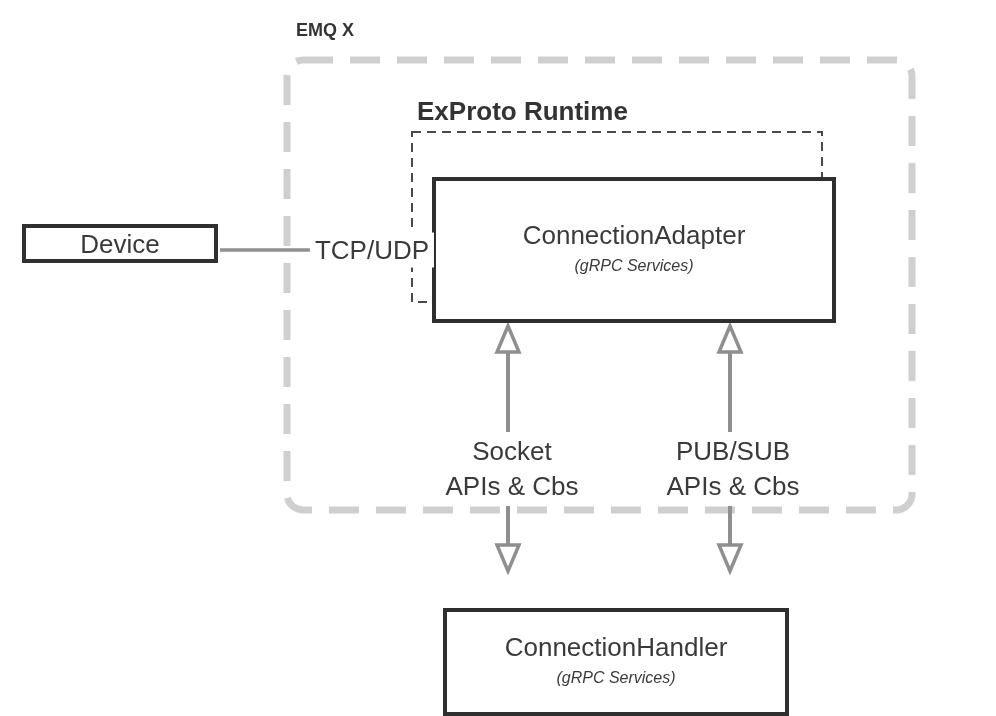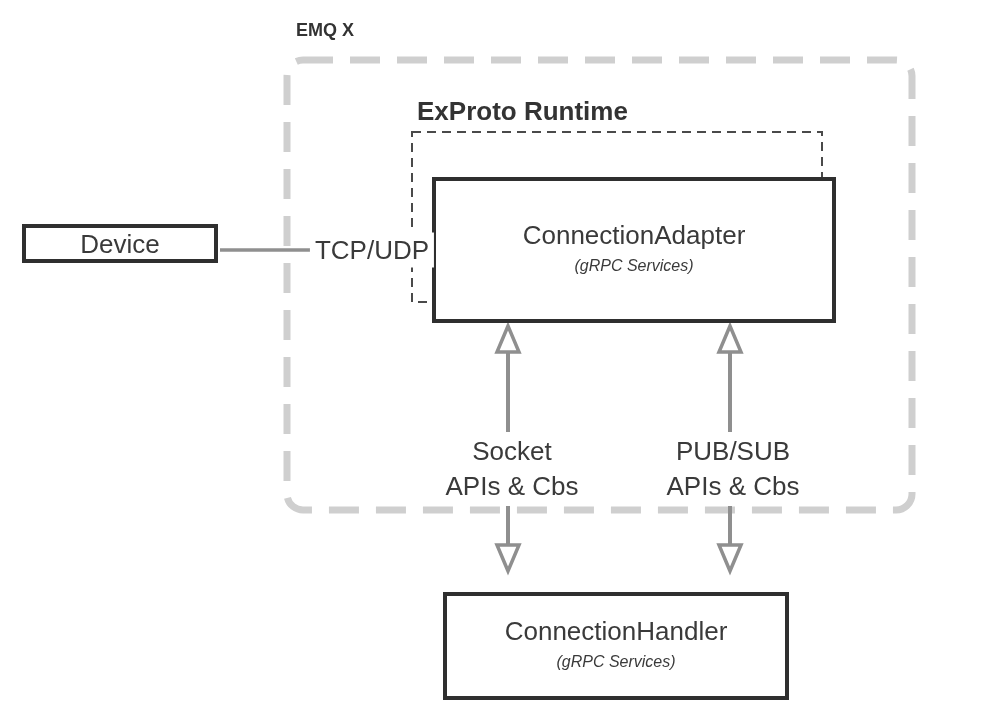--- a/index.html
+++ b/index.html
@@ -44,21 +44,21 @@
   }
   .device-node {
     left: 22px; top: 224px;
     width: 196px; height: 39px;
   }
   .adapter-node {
     left: 432px; top: 177px;
     width: 404px; height: 146px;
   }
   .handler-node {
-    left: 443px; top: 592px;
+    left: 443px; top: 608px;
     width: 346px; height: 108px;
   }
   .free-label {
     position: absolute;
     color: #333333;
     white-space: nowrap;
   }
   .emqx-title {
     left: 296px; top: 20px;
     font-size: 18px;

